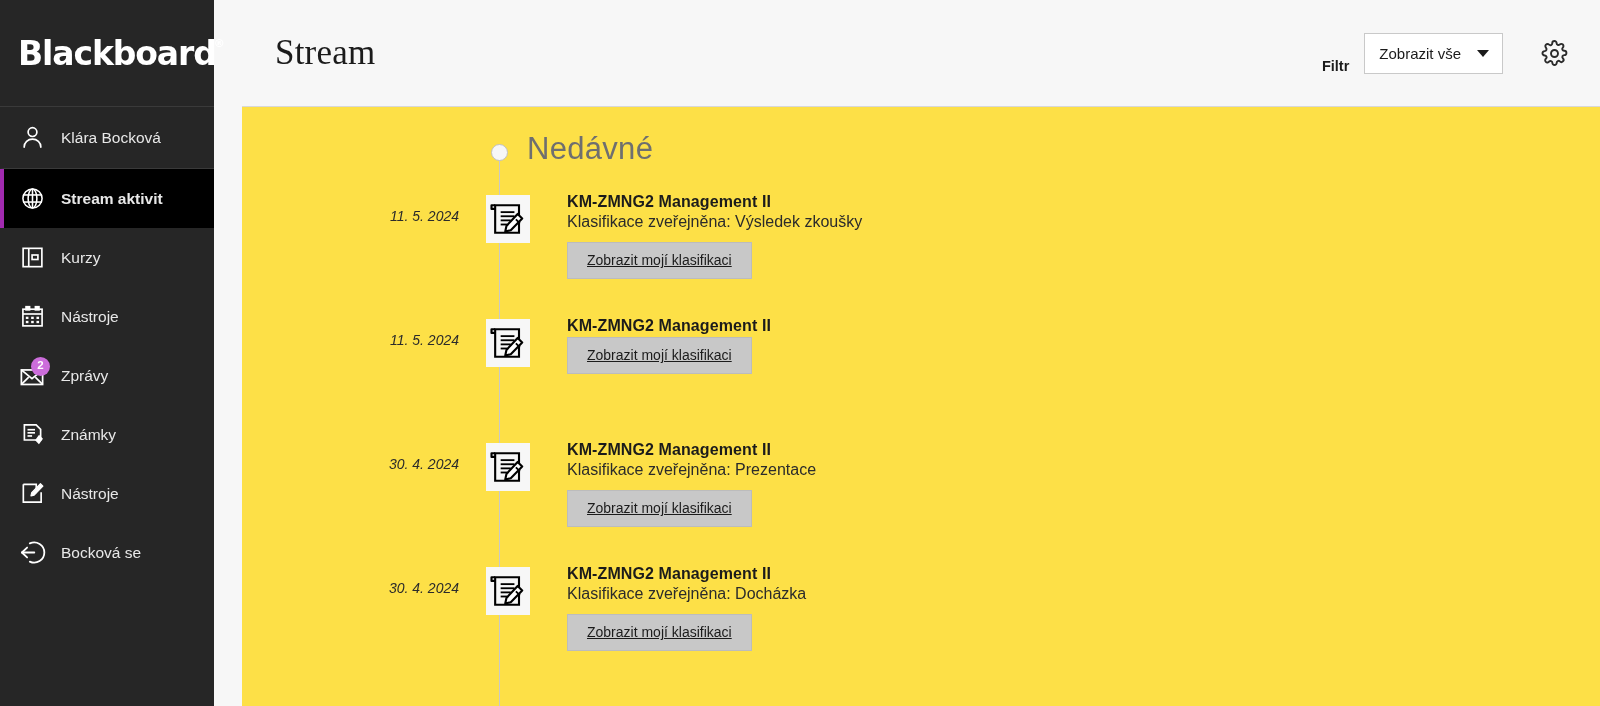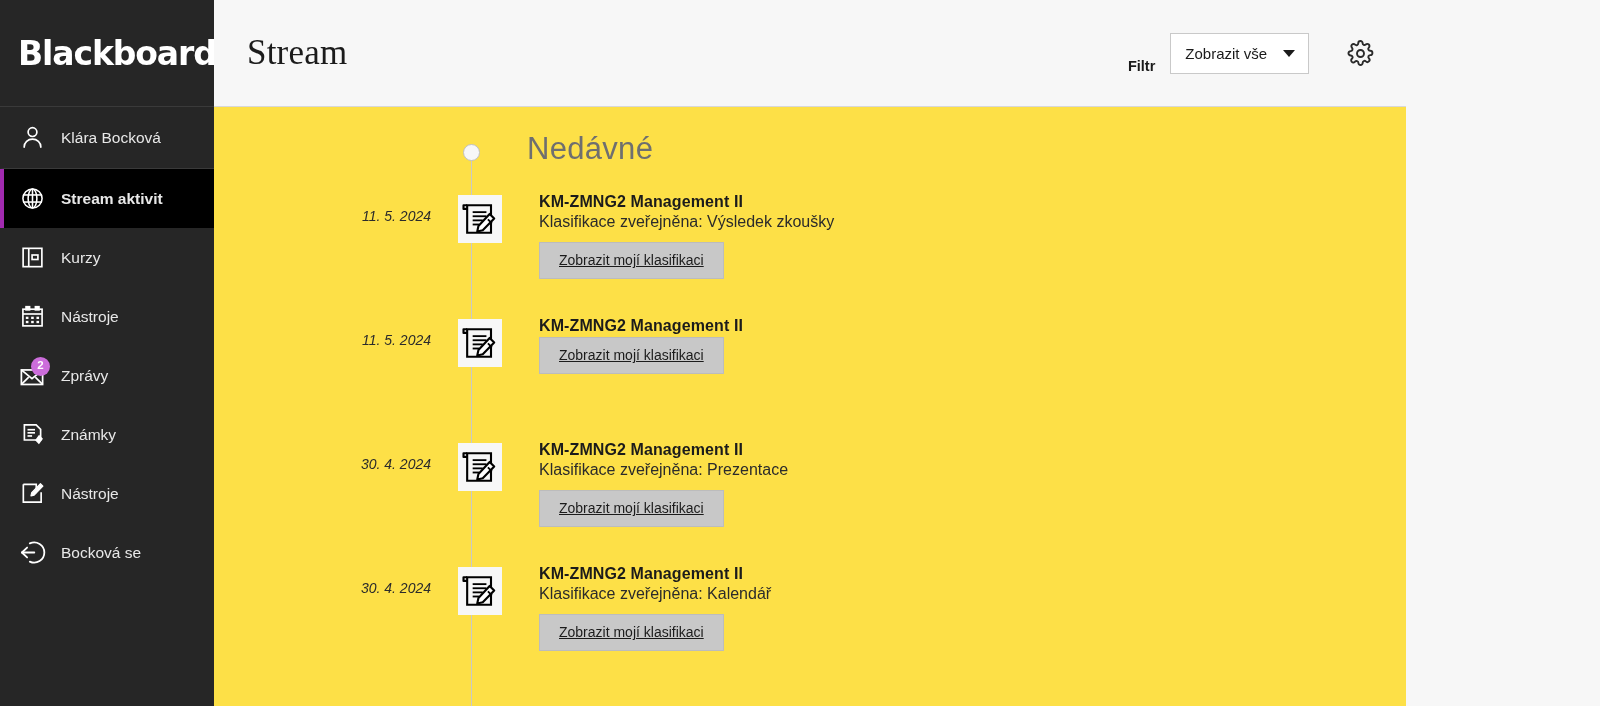--- a/index.html
+++ b/index.html
@@ -7,22 +7,23 @@
   html, body {
     width: 1600px;
     height: 706px;
     overflow: hidden;
     font-family: "Liberation Sans", sans-serif;
     background: #f7f7f7;
   }
 
   .app {
     display: flex;
-    width: 1406px;
+    width: 1600px;
     height: 706px;
+    gap: 28px;
   }
 
   
   .sidebar {
     width: 214px;
     min-width: 214px;
     height: 706px;
     background: #262626;
     display: flex;
     flex-direction: column;
@@ -212,21 +213,20 @@
   }
 
   .section-heading {
     position: absolute;
     left: 285px;
     top: 24px;
     font-size: 31px;
     font-weight: 300;
     color: #6f6f6f;
     letter-spacing: 0.3px;
-    margin-left: 28px;
   }
 
   .items {
     position: absolute;
     left: 0;
     top: 80px;
     right: 0;
   }
 
   .stream-item {
@@ -521,21 +521,21 @@
                 <line x1="16" y1="21" x2="31" y2="21" stroke-width="2"></line>
                 <line x1="16" y1="25.5" x2="27" y2="25.5" stroke-width="2"></line>
                 <line x1="16" y1="30" x2="23" y2="30" stroke-width="2"></line>
                 <path d="M34.5 18.5 l5 5 l-12.5 12.8 l-6 1.3 l1.3-6 z" fill="#ffffff" stroke="#000000" stroke-width="2.3" stroke-linejoin="round"></path>
                 <line x1="32.6" y1="24.4" x2="37" y2="28.8" stroke-width="2"></line>
               </svg>
             </span>
           </div>
           <div class="item-body">
             <div class="item-course">KM-ZMNG2 Management II</div>
-            <div class="item-desc">Klasifikace zveřejněna: Kalendář</div>
+            <div class="item-desc">Klasifikace zveřejněna: Docházka</div>
             <button class="item-btn">Zobrazit mojí klasifikaci</button>
           </div>
         </article>
 
       </div>
     </div>
   </section>
 </div>
 
 </body></html>

